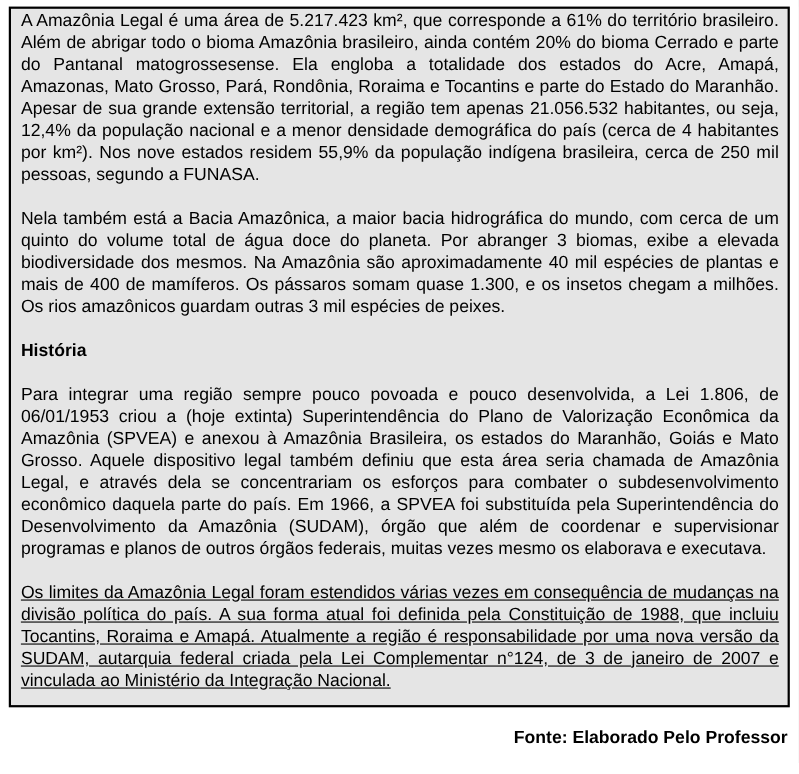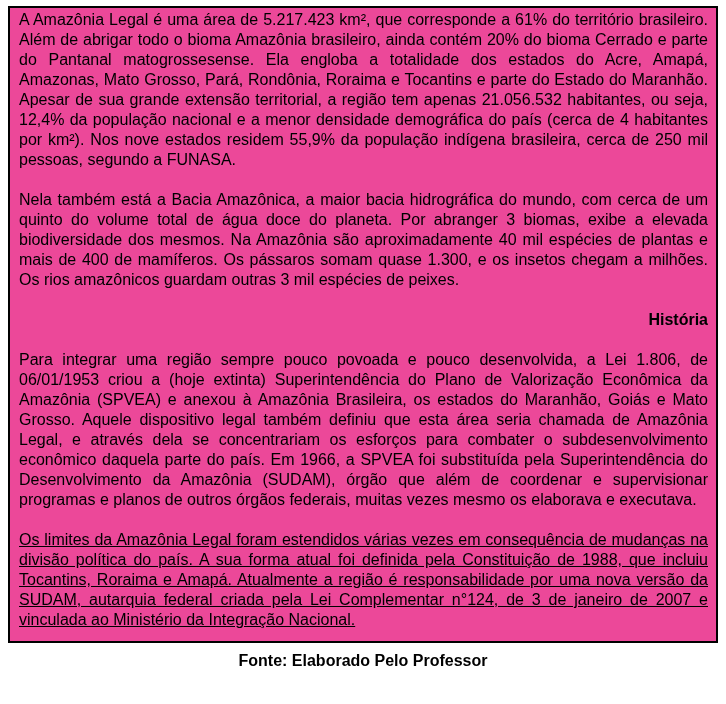--- a/index.html
+++ b/index.html
@@ -11,48 +11,48 @@
     color: #000000;
     font-family: "Liberation Sans", "DejaVu Sans", sans-serif;
     overflow: hidden;
   }
   .page {
     width: 726px;
     height: 704px;
     background: #ffffff;
   }
   .text-box {
-    margin: 6px 8px 8px 8px;
+    margin: 6px 8px 18px 8px;
     border: 2px solid #000000;
     padding: 2px 8px 11px 9px;
-    background: #ec4899;
+    background: #e5e5e5;
   }
   .para {
     margin: 0 0 20px 0;
     font-size: 16px;
     line-height: 20px;
     text-align: justify;
   }
   .para.last {
     margin-bottom: 0;
     text-decoration: underline;
   }
   .heading {
     margin: 0 0 20px 0;
     font-size: 16px;
     line-height: 20px;
     font-weight: bold;
-    text-align: right;
+    text-align: left;
   }
   .source {
     margin: 6px 10px 0 10px;
     font-size: 16px;
     line-height: 20px;
     font-weight: bold;
-    text-align: center;
+    text-align: right;
   }
 </style>
 </head>
 <body>
 
 <div class="page">
   <div class="text-box">
     <p class="para">A Amazônia Legal é uma área de 5.217.423 km², que corresponde a 61% do território brasileiro. Além de abrigar todo o bioma Amazônia brasileiro, ainda contém 20% do bioma Cerrado e parte do Pantanal matogrossesense. Ela engloba a totalidade dos estados do Acre, Amapá, Amazonas, Mato Grosso, Pará, Rondônia, Roraima e Tocantins e parte do Estado do Maranhão. Apesar de sua grande extensão territorial, a região tem apenas 21.056.532 habitantes, ou seja, 12,4% da população nacional e a menor densidade demográfica do país (cerca de 4 habitantes por km²). Nos nove estados residem 55,9% da população indígena brasileira, cerca de 250 mil pessoas, segundo a FUNASA.</p>
     <p class="para">Nela também está a Bacia Amazônica, a maior bacia hidrográfica do mundo, com cerca de um quinto do volume total de água doce do planeta. Por abranger 3 biomas, exibe a elevada biodiversidade dos mesmos. Na Amazônia são aproximadamente 40 mil espécies de plantas e mais de 400 de mamíferos. Os pássaros somam quase 1.300, e os insetos chegam a milhões. Os rios amazônicos guardam outras 3 mil espécies de peixes.</p>
     <p class="heading">História</p>

